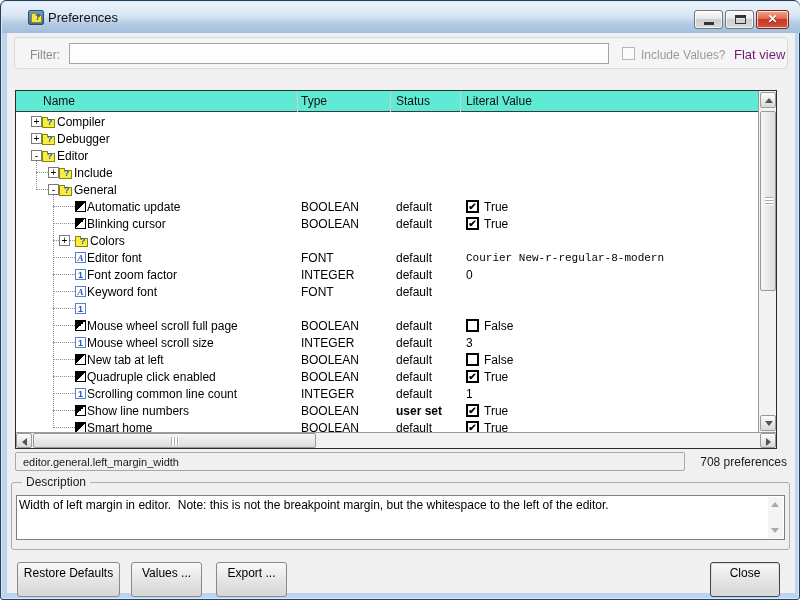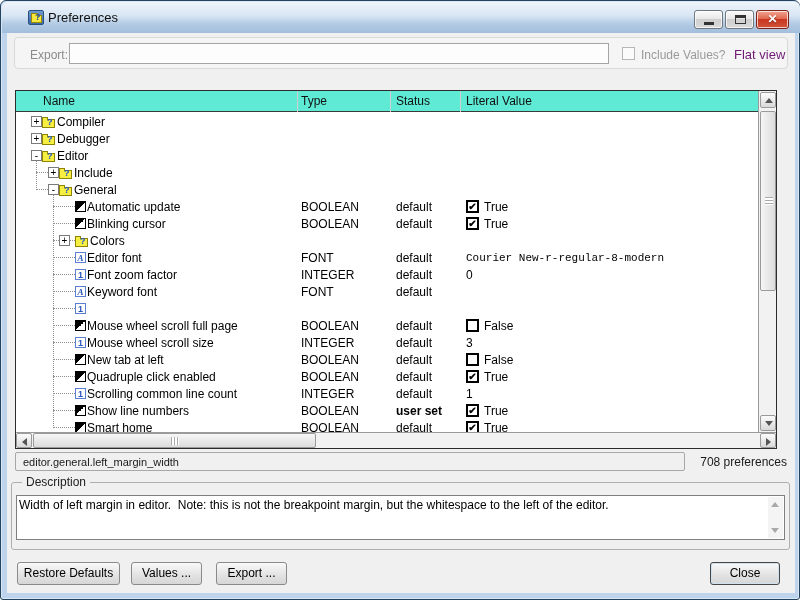--- a/index.html
+++ b/index.html
@@ -98,21 +98,21 @@
   
   .descgroup{position:absolute;left:4px;top:449px;width:779px;height:68px;border:1px solid #aeaeae;border-radius:3px;}
   .desclabel{position:absolute;left:10px;top:-8px;background:#f0f0f0;padding:0 4px;font-size:12px;color:#222;}
   .descbox{position:absolute;left:4px;top:12px;width:769px;height:45px;border:1px solid #7f7f7f;background:#fff;}
   .desctext{position:absolute;left:2px;top:2px;right:20px;font-size:12px;color:#000;white-space:pre-wrap;}
   .dscr{position:absolute;right:1px;top:1px;width:15px;height:41px;background:#f4f4f4;}
   .dscr .u{position:absolute;left:3px;top:5px;border-left:4px solid transparent;border-right:4px solid transparent;border-bottom:5px solid #a9a9a9;}
   .dscr .d{position:absolute;left:3px;bottom:5px;border-left:4px solid transparent;border-right:4px solid transparent;border-top:5px solid #a9a9a9;}
 
   
-  .pushbtn{position:absolute;top:529px;height:23px;border:1px solid #8a8a8a;border-radius:3px;background:linear-gradient(#f9f9f9,#e2e2e2 60%,#d6d6d6);font-size:12px;color:#000;text-align:center;line-height:21px;cursor:default;}
+  .pushbtn{position:absolute;top:529px;height:35px;border:1px solid #8a8a8a;border-radius:3px;background:linear-gradient(#f9f9f9,#e2e2e2 60%,#d6d6d6);font-size:12px;color:#000;text-align:center;line-height:21px;cursor:default;}
   .b-restore{left:10px;width:103px;}
   .b-import{left:124px;width:71px;}
   .b-export{left:209px;width:71px;}
   .b-close{left:703px;width:70px;border:1px solid #464646;box-shadow:inset 0 0 0 1px #cfe0ef;}
 </style>
 </head>
 <body>
 
 <div class="frame">
   <div class="titlebar">
@@ -128,21 +128,21 @@
         <div class="glyph-max"></div>
       </div>
     <div class="winbtn btn-close">
         <div class="glyph-close">✕</div>
       </div>
   </div>
 
   <div class="content">
 
     <div class="filter-panel">
-      <div class="filter-label">Export:</div>
+      <div class="filter-label">Filter:</div>
       <input class="filter-input" value="" style="">
       <div class="inc-box"></div>
       <div class="inc-label">Include Values?</div>
       <div class="flat-view">Flat view</div>
     </div>
 
     <div class="ptable">
       <div class="thead">
         <div class="h h-name">Name</div>
         <div class="h h-type">Type</div>

